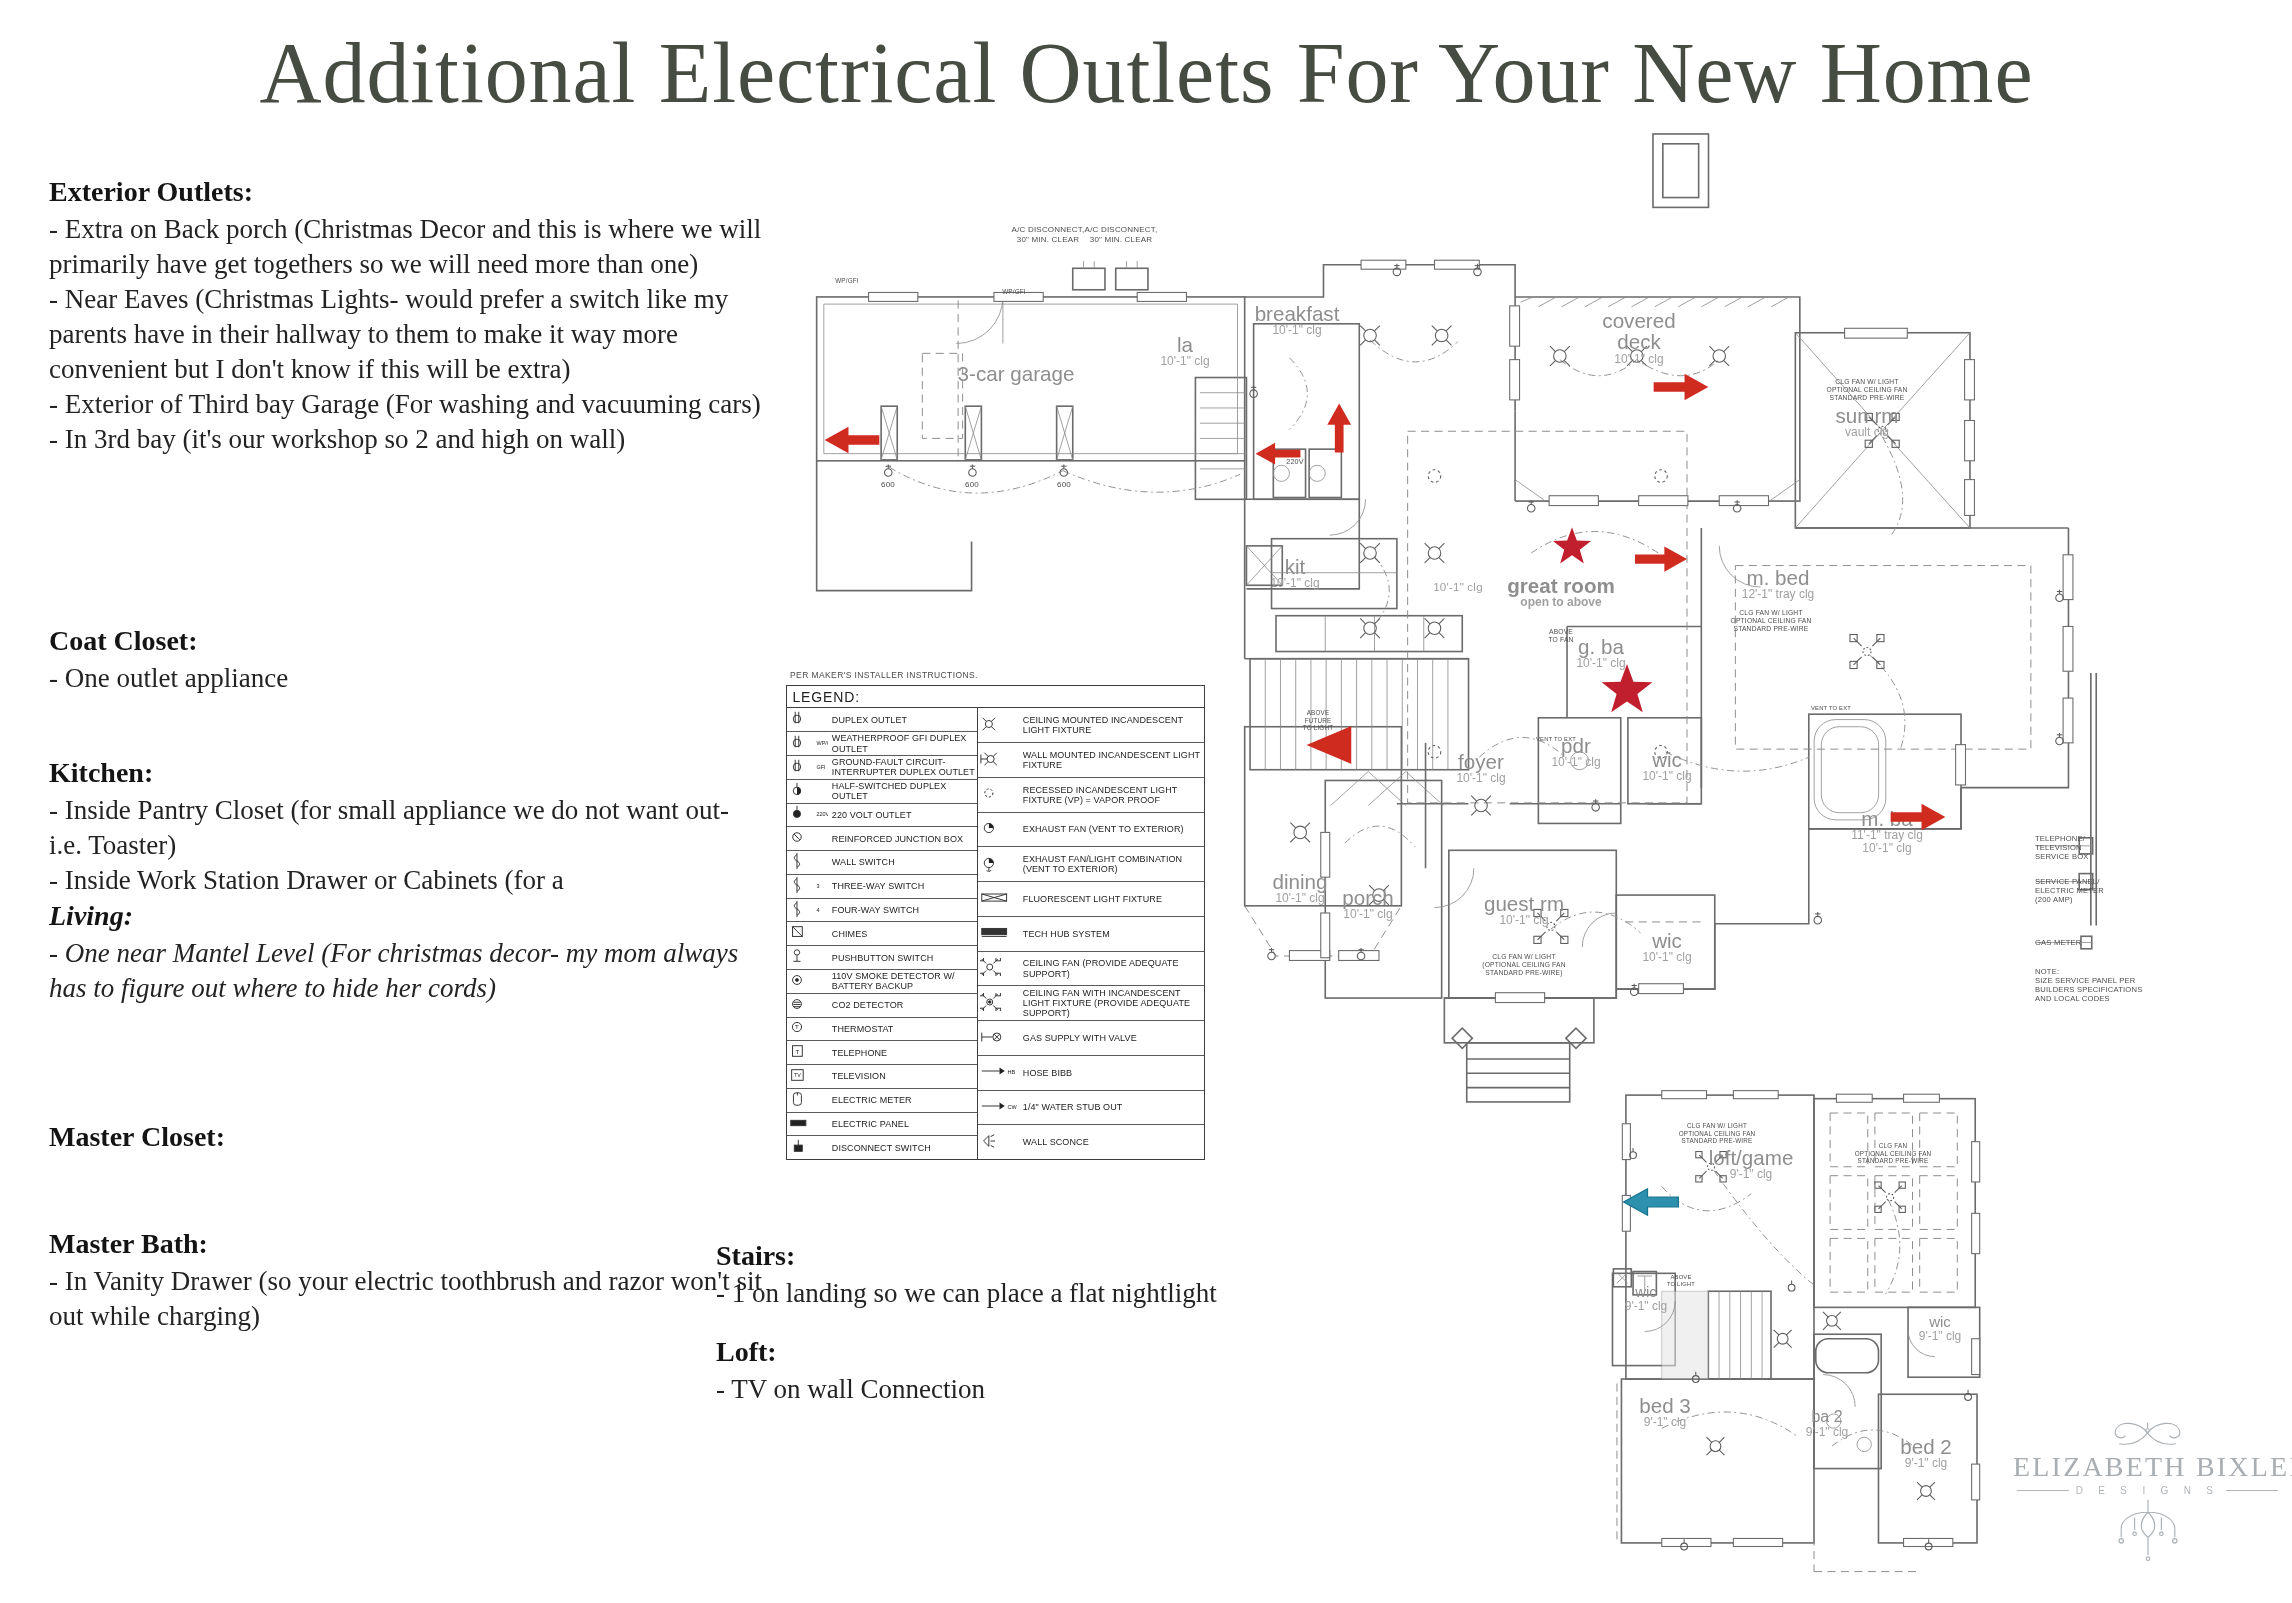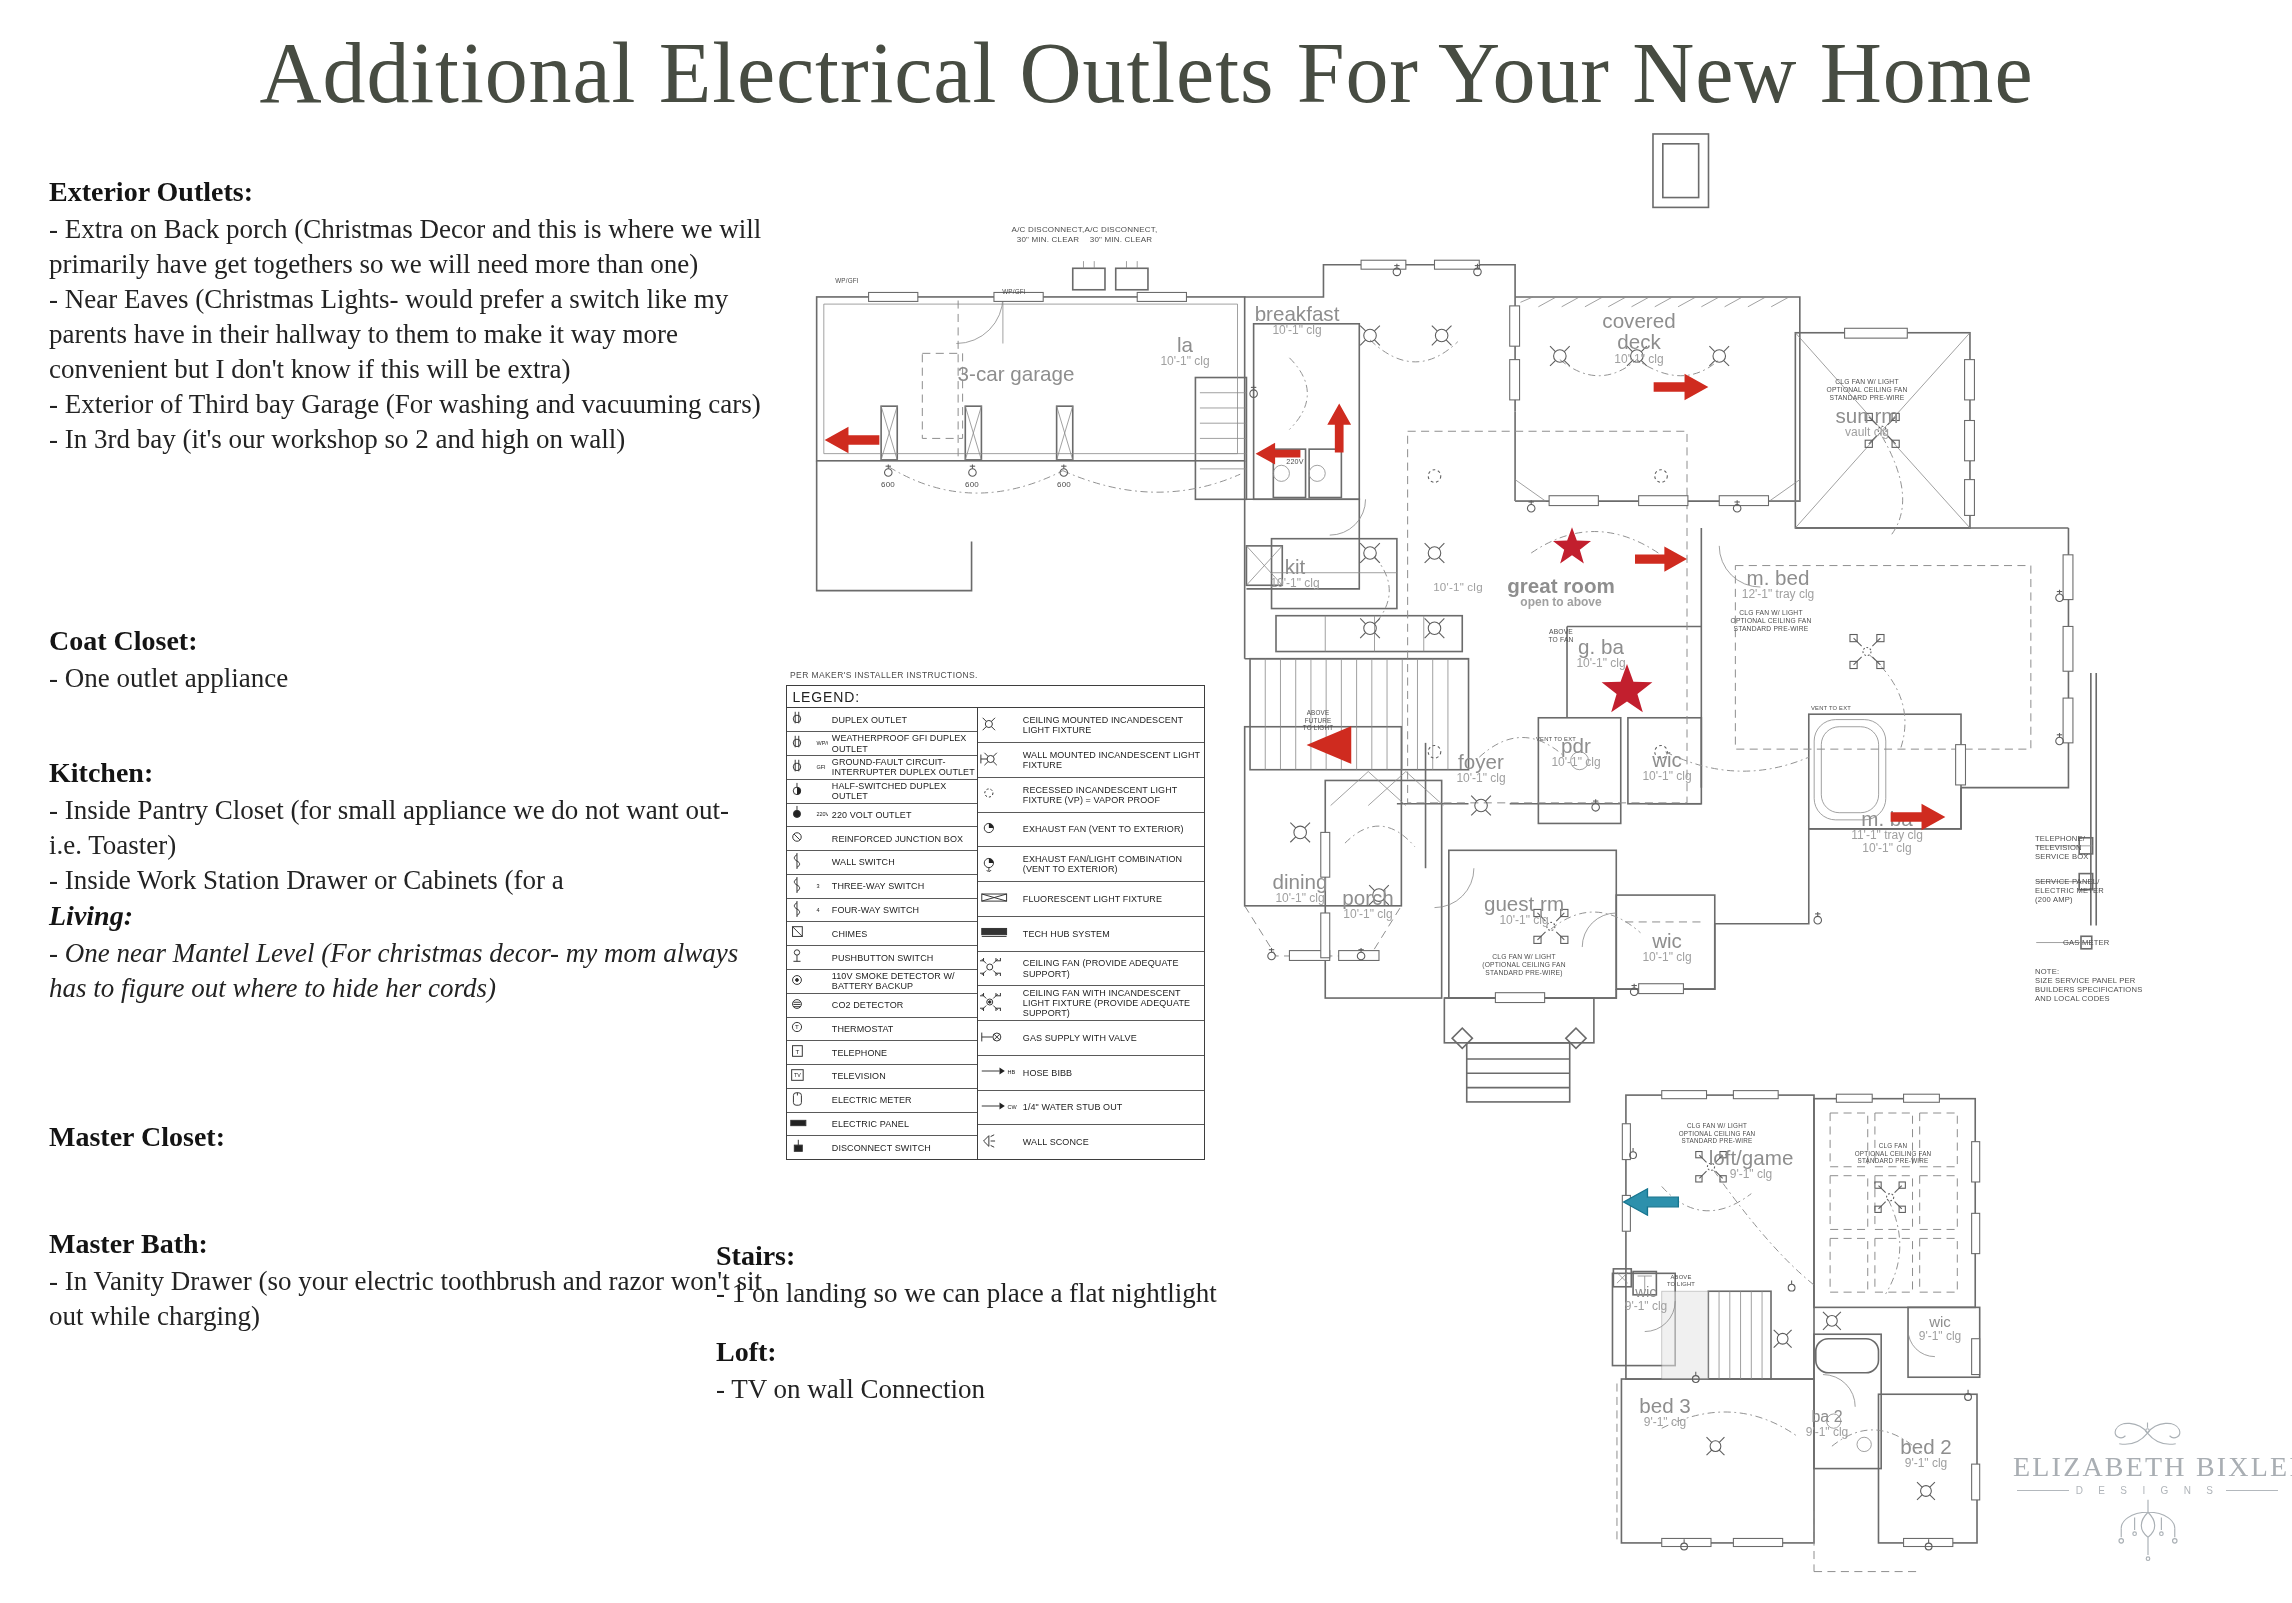--- a/index.html
+++ b/index.html
@@ -692,21 +692,21 @@
 FUTURE
 TO LIGHT</div>
         <div class="pnote center" style="left: 768px; top: 611px; font-size: 5.8px;">VENT TO EXT</div>
         <div class="pnote center" style="left: 1043px; top: 580px; font-size: 5.8px;">VENT TO EXT</div>
         <div class="pnote" style="left: 1247px; top: 709px; font-size: 7.6px;">TELEPHONE/
 TELEVISION
 SERVICE BOX</div>
         <div class="pnote" style="left: 1247px; top: 752px; font-size: 7.6px;">SERVICE PANEL/
 ELECTRIC METER
 (200 AMP)</div>
-        <div class="pnote" style="left: 1247px; top: 813px; font-size: 7.6px; margin-left: 28px;">GAS METER</div>
+        <div class="pnote" style="left: 1247px; top: 813px; font-size: 7.6px;">GAS METER</div>
         <div class="pnote" style="left: 1247px; top: 842px; font-size: 7.6px;">NOTE:
 SIZE SERVICE PANEL PER
 BUILDERS SPECIFICATIONS
 AND LOCAL CODES</div>
         <div class="marker" style="left: 64px; top: 313px; transform: translate(-50%, -50%) rotate(180deg);"><svg width="56" height="30" viewBox="0 0 62 34">
             <path d="M0 11.5 H35 V2 L62 17 L35 32 V22.5 H0 Z" fill="#cf2b1f"></path>
           </svg></div>
         <div class="marker" style="left: 490px; top: 327px; transform: translate(-50%, -50%) rotate(180deg) scale(0.82);"><svg width="56" height="30" viewBox="0 0 62 34">
             <path d="M0 11.5 H35 V2 L62 17 L35 32 V22.5 H0 Z" fill="#cf2b1f"></path>
           </svg></div>

